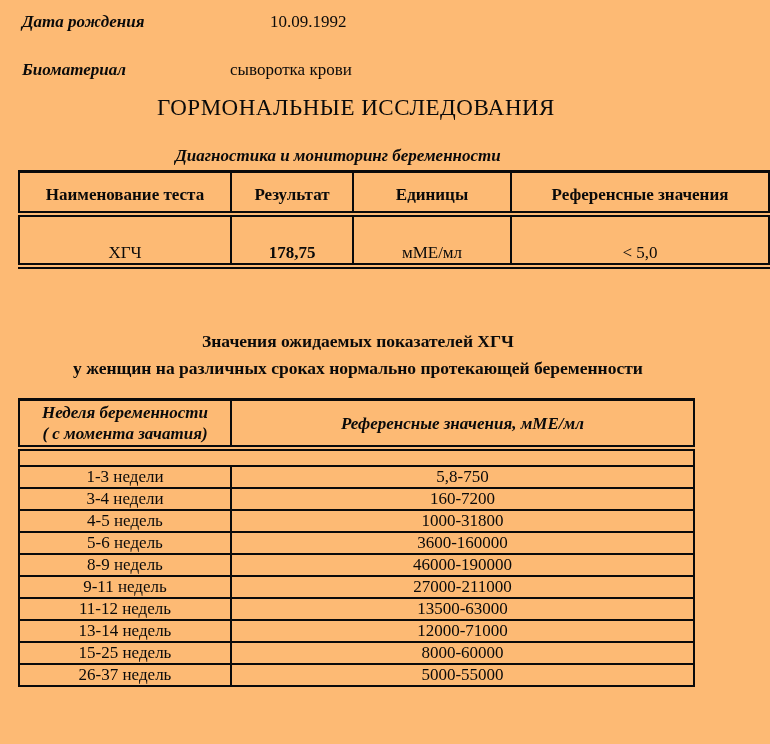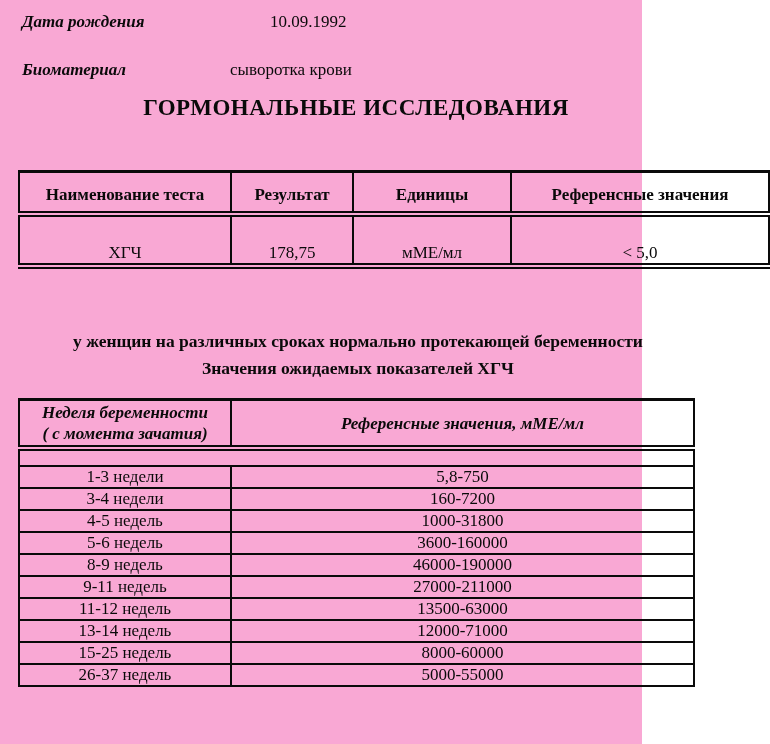--- a/index.html
+++ b/index.html
@@ -7,23 +7,23 @@
     padding: 0;
     width: 770px;
     height: 744px;
     overflow: hidden;
     background: #ffffff;
     font-family: "Liberation Serif", "DejaVu Serif", serif;
     color: #0a0a0a;
   }
   .page {
     position: relative;
-    width: 642px;
+    width: 770px;
     height: 744px;
-    background: #f9a8d4;
+    background: #fdba74;
   }
   .info-label {
     position: absolute;
     left: 22px;
     font-weight: bold;
     font-style: italic;
     font-size: 17px;
     white-space: nowrap;
   }
   .info-value {
@@ -36,21 +36,21 @@
   .v1 { left: 270px; }
   .v2 { left: 230px; }
 
   .main-title {
     position: absolute;
     top: 95px;
     left: 0;
     width: 712px;
     text-align: center;
     font-size: 23px;
-    font-weight: bold;
+    font-weight: normal;
     letter-spacing: 0.5px;
   }
   .subtitle {
     position: absolute;
     top: 146px;
     left: 0;
     width: 676px;
     text-align: center;
     font-size: 17px;
     font-weight: bold;
@@ -78,21 +78,21 @@
     border-top: 3px solid #0a0a0a;
     border-bottom: 6px double #0a0a0a;
     height: 32px;
     font-weight: bold;
   }
   .t1 td {
     height: 46px;
     border-bottom: 6px double #0a0a0a;
     padding-bottom: 0;
   }
-  .t1 td.result { font-weight: normal; text-align: center; }
+  .t1 td.result { font-weight: bold; text-align: center; }
 
   .heading2 {
     position: absolute;
     top: 328px;
     left: 0;
     width: 716px;
     text-align: center;
     font-size: 17.5px;
     font-weight: bold;
     line-height: 27px;
@@ -130,20 +130,21 @@
 <div class="page">
 
   <span class="info-label row1">Дата рождения</span>
   <span class="info-value row1 v1">10.09.1992</span>
 
   <span class="info-label row2">Биоматериал</span>
   <span class="info-value row2 v2">сыворотка крови</span>
 
   <div class="main-title">ГОРМОНАЛЬНЫЕ ИССЛЕДОВАНИЯ</div>
 
+  <div class="subtitle">Диагностика и мониторинг беременности</div>
 
   <table class="t1">
     <colgroup>
       <col style="width:212px">
       <col style="width:122px">
       <col style="width:158px">
       <col style="width:258px">
     </colgroup>
     <thead>
       <tr>
@@ -157,22 +158,22 @@
       <tr>
         <td>ХГЧ</td>
         <td class="result">178,75</td>
         <td>мМЕ/мл</td>
         <td>&lt; 5,0</td>
       </tr>
     </tbody>
   </table>
 
   <div class="heading2">
+    <div>Значения ожидаемых показателей ХГЧ</div>
     <div>у женщин на различных сроках нормально протекающей беременности</div>
-    <div>Значения ожидаемых показателей ХГЧ</div>
   </div>
 
   <table class="t2">
     <colgroup>
       <col style="width:212px">
       <col style="width:463px">
     </colgroup>
     <thead>
       <tr>
         <th>

